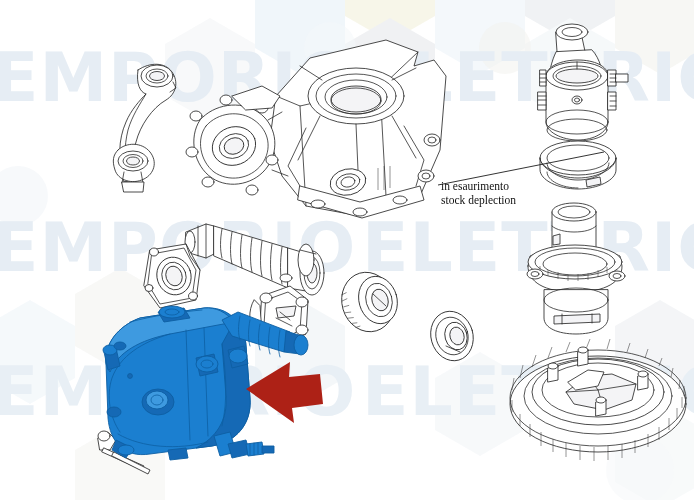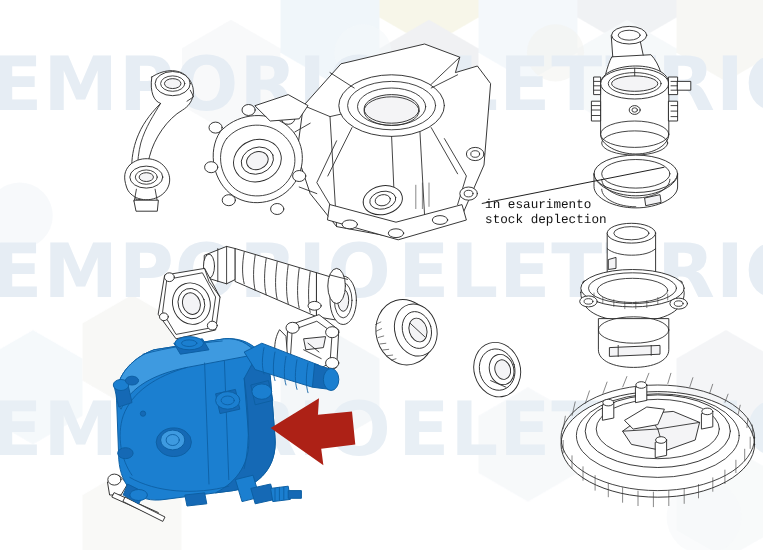--- a/index.html
+++ b/index.html
@@ -26,21 +26,21 @@
   .wm-text{
     position:absolute;
     font-family:"DejaVu Sans", sans-serif;
     font-weight:bold;
     letter-spacing:1px;
     white-space:nowrap;
     user-select:none;
   }
   .anno{
     position:absolute;
-    font-family:Liberation Mono, monospace;
+    font-family:Liberation Serif, serif;
     font-size:11.5px;
     color:#111111;
     line-height:13.5px;
     white-space:nowrap;
   }
   svg{display:block;}
 </style>
 </head>
 <body>
 

